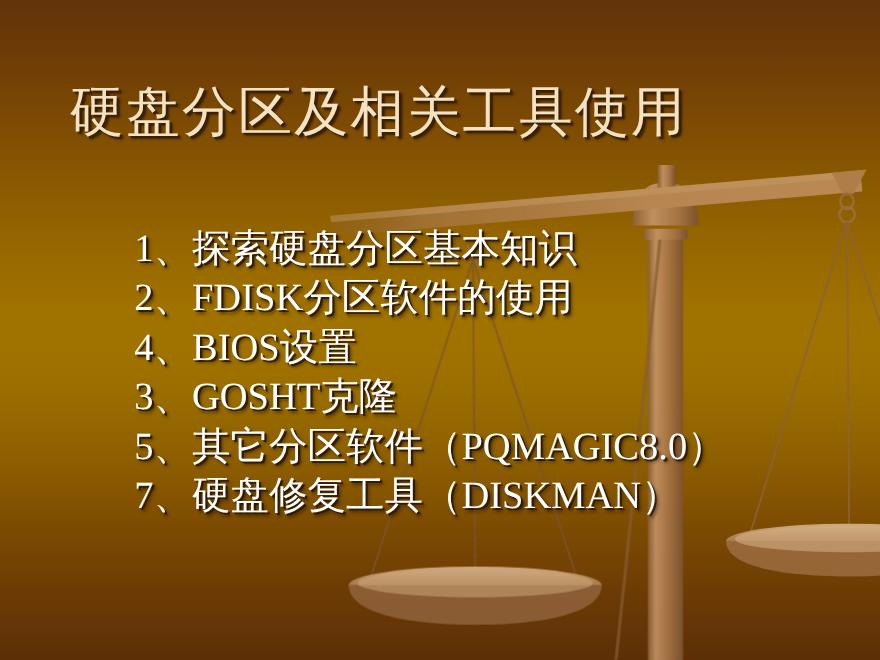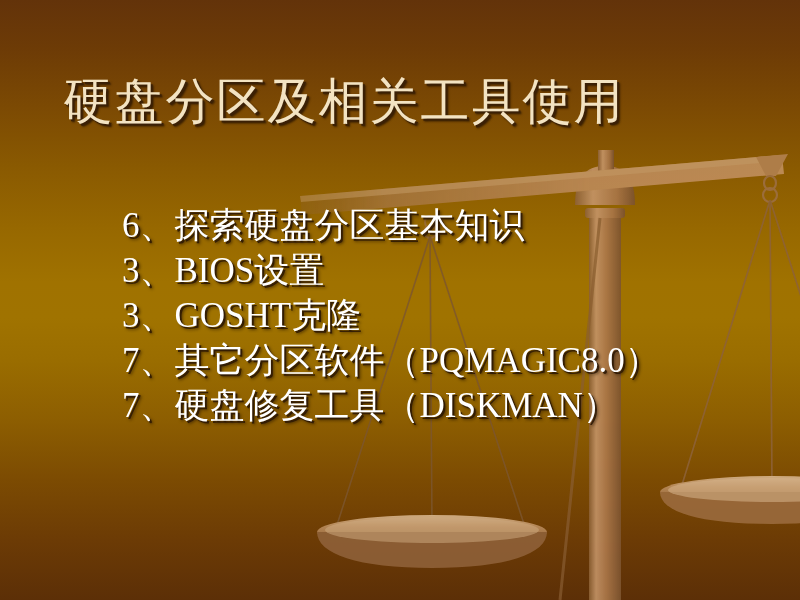--- a/index.html
+++ b/index.html
@@ -178,20 +178,21 @@
         <ellipse cx="432" cy="530" rx="107" ry="13" fill="#d9b88f" opacity="0.5"></ellipse>
       </g>
 
       <line x1="600" y1="218" x2="560" y2="600" stroke="#8a5e34" stroke-width="3" opacity="0.75"></line>
     </g>
   </svg>
 
   <div id="title">硬盘分区及相关工具使用</div>
 
   <div id="bullets">
-    <div class="bullet-line">6、探索硬盘分区基本知识</div>
-    <div class="bullet-line">3、BIOS设置</div>
+    <div class="bullet-line">1、探索硬盘分区基本知识</div>
+    <div class="bullet-line">2、FDISK分区软件的使用</div>
+    <div class="bullet-line">4、BIOS设置</div>
     <div class="bullet-line">3、GOSHT克隆</div>
-    <div class="bullet-line">7、其它分区软件（PQMAGIC8.0）</div>
+    <div class="bullet-line">5、其它分区软件（PQMAGIC8.0）</div>
     <div class="bullet-line">7、硬盘修复工具（DISKMAN）</div>
   </div>
 
 </div>
 
 </body></html>

